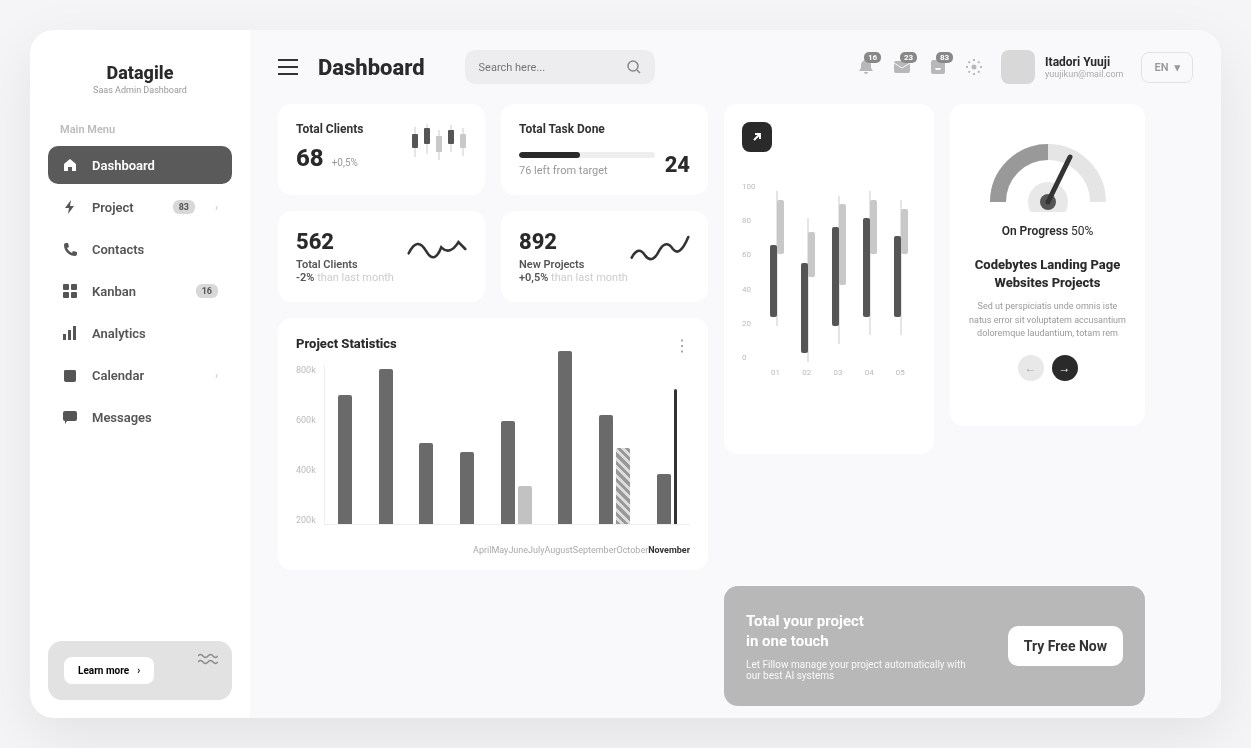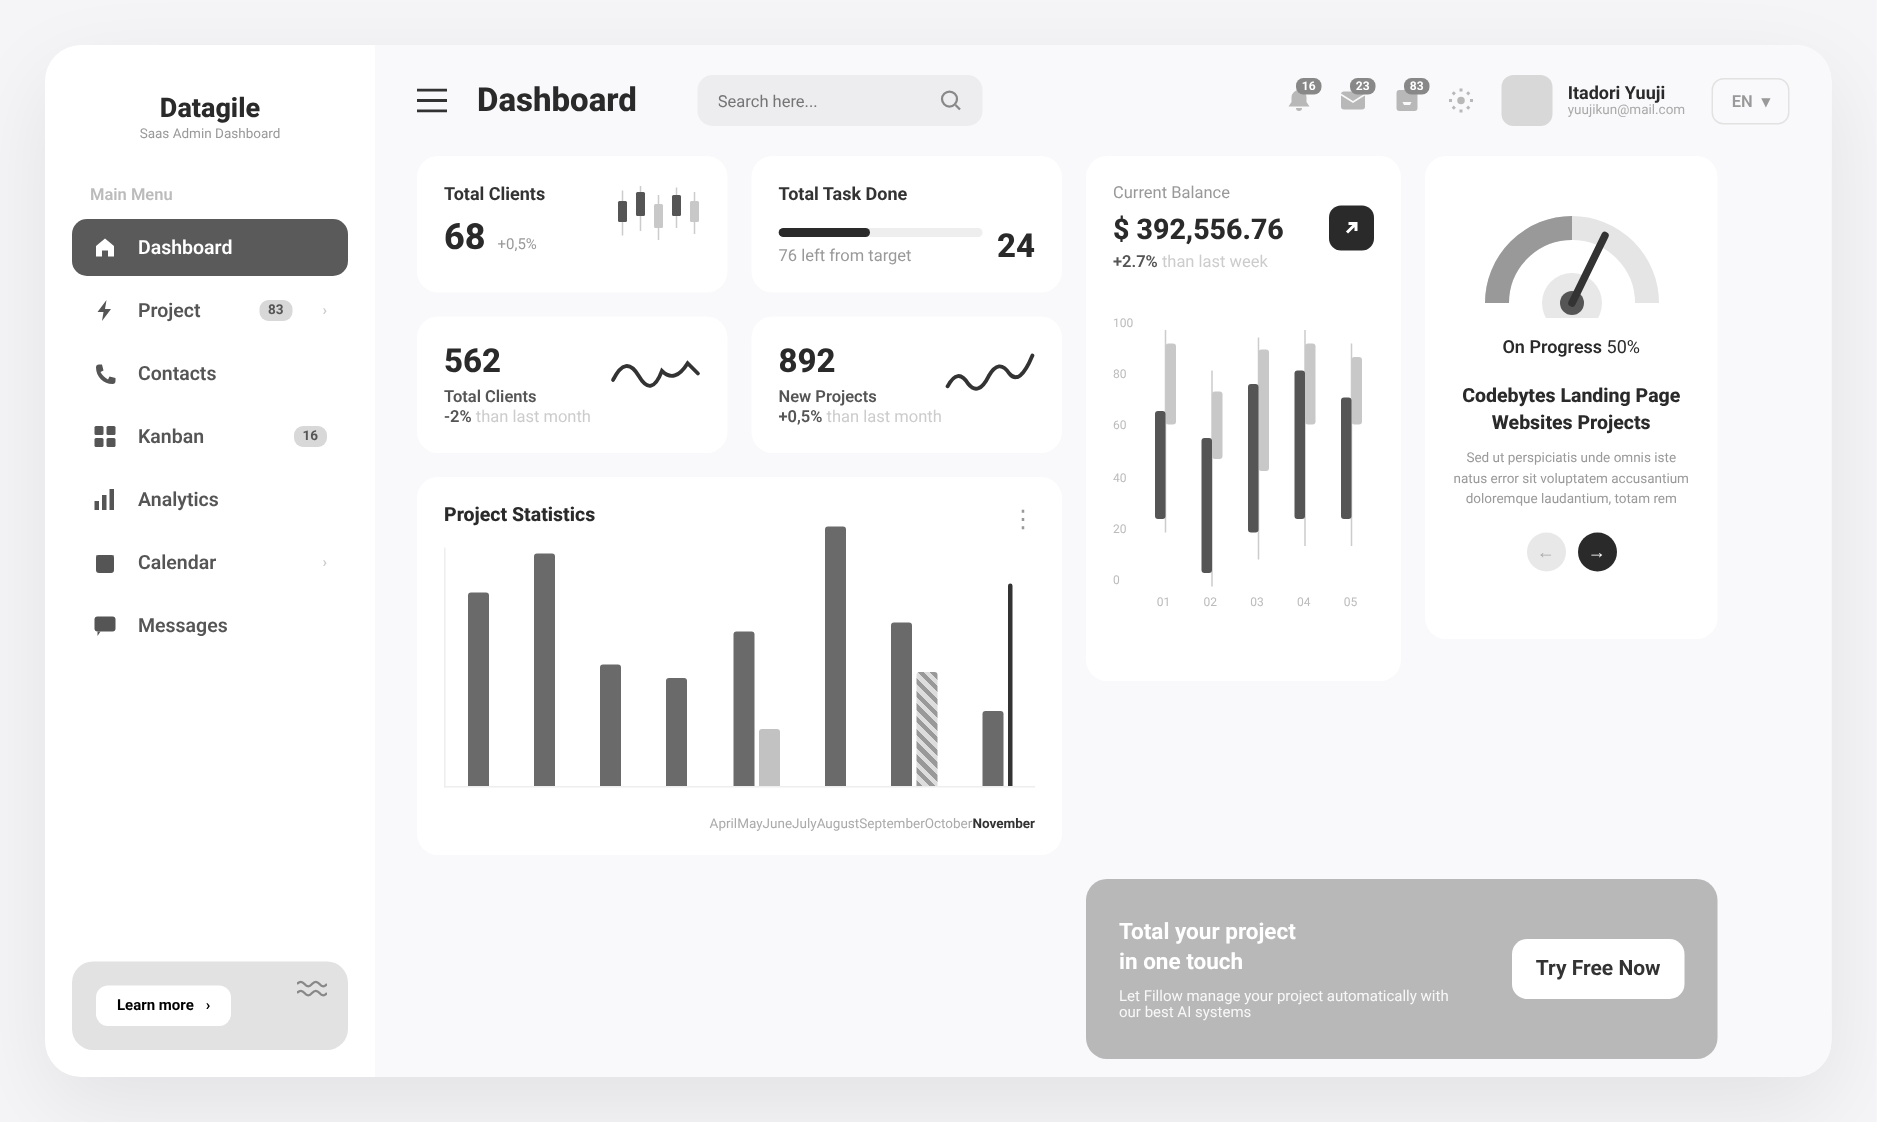--- a/index.html
+++ b/index.html
@@ -301,20 +301,26 @@
             </div>
             <svg class="spark" viewBox="0 0 70 40">
                 <path d="M2 30 Q10 15 18 28 Q26 38 34 22 Q42 8 50 20 Q58 30 68 6" stroke="#333" stroke-width="3" fill="none" stroke-linecap="round"></path>
               </svg>
           </div>
         </div>
         <div class="card chart-card">
           <div class="chart-title">Project Statistics</div>
           <div class="chart-menu">⋮</div>
           <div class="chart-body">
+            <div class="y-axis" id="ps-y">
+                <div>800k</div>
+                <div>600k</div>
+                <div>400k</div>
+                <div>200k</div>
+              </div>
             <div class="bars" id="ps-bars">
                 <div class="bar-group">
                   <div class="bar b1" style="height: 81.25%;"></div>
                 </div>
                 <div class="bar-group">
                   <div class="bar b1" style="height: 97.5%;"></div>
                 </div>
                 <div class="bar-group">
                   <div class="bar b1" style="height: 51.25%;"></div>
                 </div>
@@ -347,25 +353,20 @@
               <span>September</span>
               <span>October</span>
               <span class="active">November</span>
             </div>
         </div>
       </div>
 
       <div class="col">
         <div class="card balance-card">
           <div class="bal-row">
-            <div>
-              <div class="bal-label">Current Balance</div>
-              <div class="bal-val">$ 392,556.76</div>
-              <div class="delta" style="margin-top:4px"><span class="pos">+2.7%</span> <span class="muted">than last week</span></div>
-            </div>
             <div class="bal-btn">
               <svg width="14" height="14" viewBox="0 0 14 14" stroke="#fff" stroke-width="2" fill="none">
                   <path d="M4 10l6-6M5 4h5v5"></path>
                 </svg>
             </div>
           </div>
           <div class="candle-chart">
             <div class="candle-y" id="bal-y">
                 <div>100</div>
                 <div>80</div>

